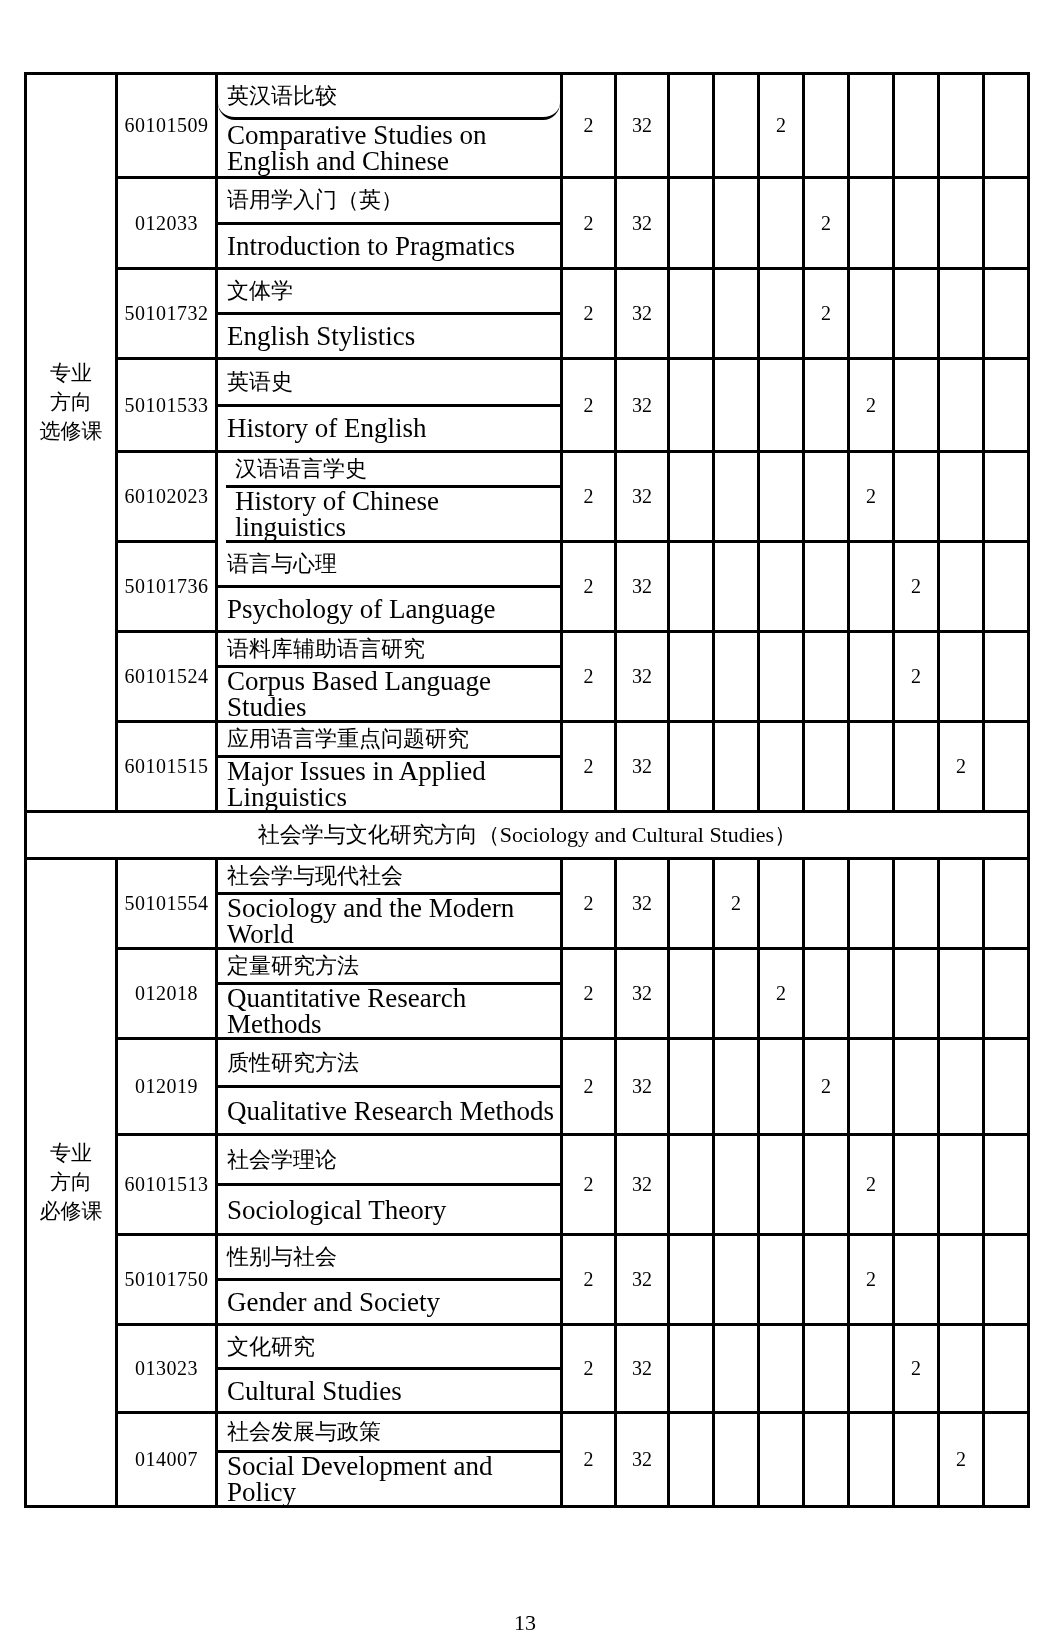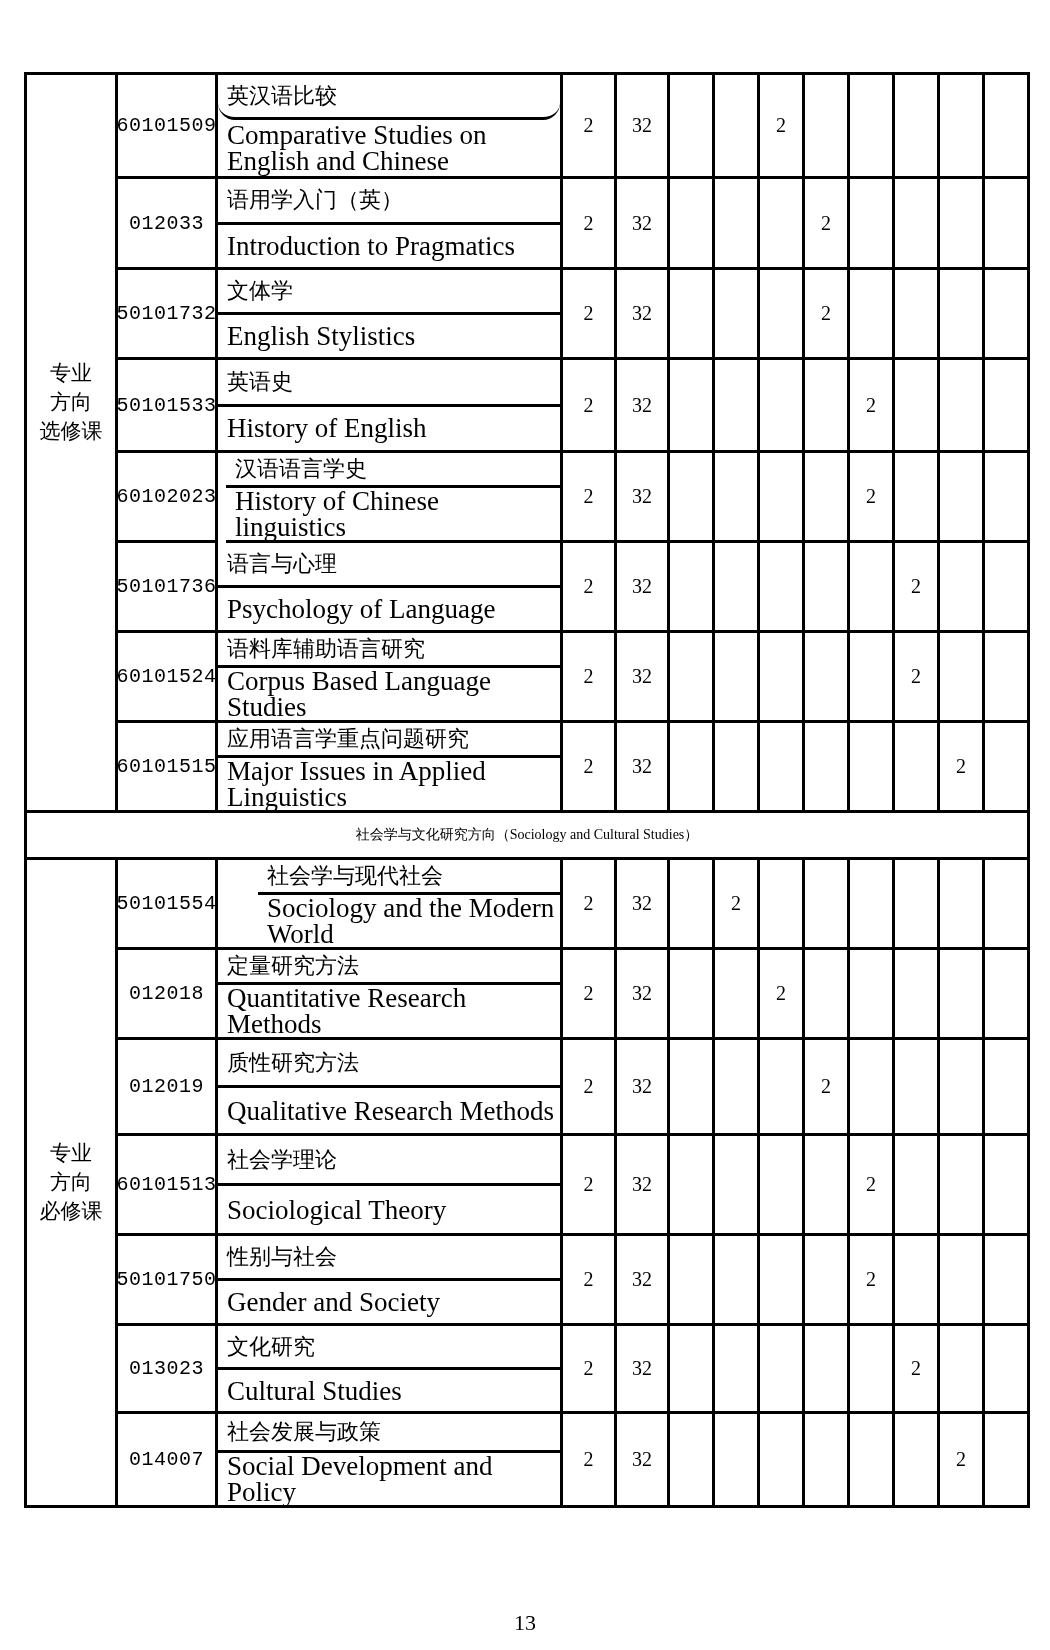--- a/index.html
+++ b/index.html
@@ -26,21 +26,21 @@
     font-size:20px;
     overflow:hidden;
   }
   .category-cell{
     flex-direction:column;
     font-size:21px;line-height:29px;
     text-align:center;
   }
   .category-cell.shift-up .cat-lines{transform:translateY(-40px);}
   .cat-lines{display:flex;flex-direction:column;align-items:center;}
-  .code-cell{font-size:20px;letter-spacing:0.5px;font-family:Liberation Mono, monospace;}
+  .code-cell{font-size:20px;letter-spacing:0.5px;}
   .name-cell{
     flex-direction:column;align-items:stretch;justify-content:flex-start;
     padding:0;
   }
   .name-cn{
     flex:44 0 0;box-sizing:border-box;
     border-bottom:3px solid #000;
     display:flex;align-items:center;
     padding-left:9px;font-size:22px;
     white-space:nowrap;
@@ -50,21 +50,21 @@
     display:flex;align-items:center;
     padding-left:9px;padding-right:4px;
     font-size:27px;line-height:26px;
   }
   .row-tall .name-cn{flex:45 0 0;border-radius:17px;}
   .row-tall .name-en{flex:59 0 0;}
   .num-cell{font-size:20px;}
   .divider-cell{
     grid-column:1 / 14;
     justify-content:center;
-    font-size:14px;
+    font-size:22px;
   }
   .page-number{
     position:absolute;left:0;top:1610px;width:1050px;
     text-align:center;font-size:22px;
   }
 </style>
 </head>
 <body>
 
 <div class="doc-page">
@@ -198,21 +198,21 @@
       <div class="cell num-cell" style="grid-area: 8 / 13;"></div>
       <div class="cell divider-cell" style="grid-row: 9;">社会学与文化研究方向（Sociology and Cultural Studies）</div>
       <div class="cell category-cell" style="grid-area: 10 / 1 / 17;">
         <div class="cat-lines">
           <div>专业</div>
           <div>方向</div>
           <div>必修课</div>
         </div>
       </div>
       <div class="cell code-cell" style="grid-area: 10 / 2;">50101554</div>
-      <div class="cell name-cell" style="grid-area: 10 / 3; padding-left: 40px;">
+      <div class="cell name-cell" style="grid-area: 10 / 3;">
         <div class="name-cn">社会学与现代社会</div>
         <div class="name-en">Sociology and the Modern World</div>
       </div>
       <div class="cell num-cell" style="grid-area: 10 / 4;">2</div>
       <div class="cell num-cell" style="grid-area: 10 / 5;">32</div>
       <div class="cell num-cell" style="grid-area: 10 / 6;"></div>
       <div class="cell num-cell" style="grid-area: 10 / 7;">2</div>
       <div class="cell num-cell" style="grid-area: 10 / 8;"></div>
       <div class="cell num-cell" style="grid-area: 10 / 9;"></div>
       <div class="cell num-cell" style="grid-area: 10 / 10;"></div>

